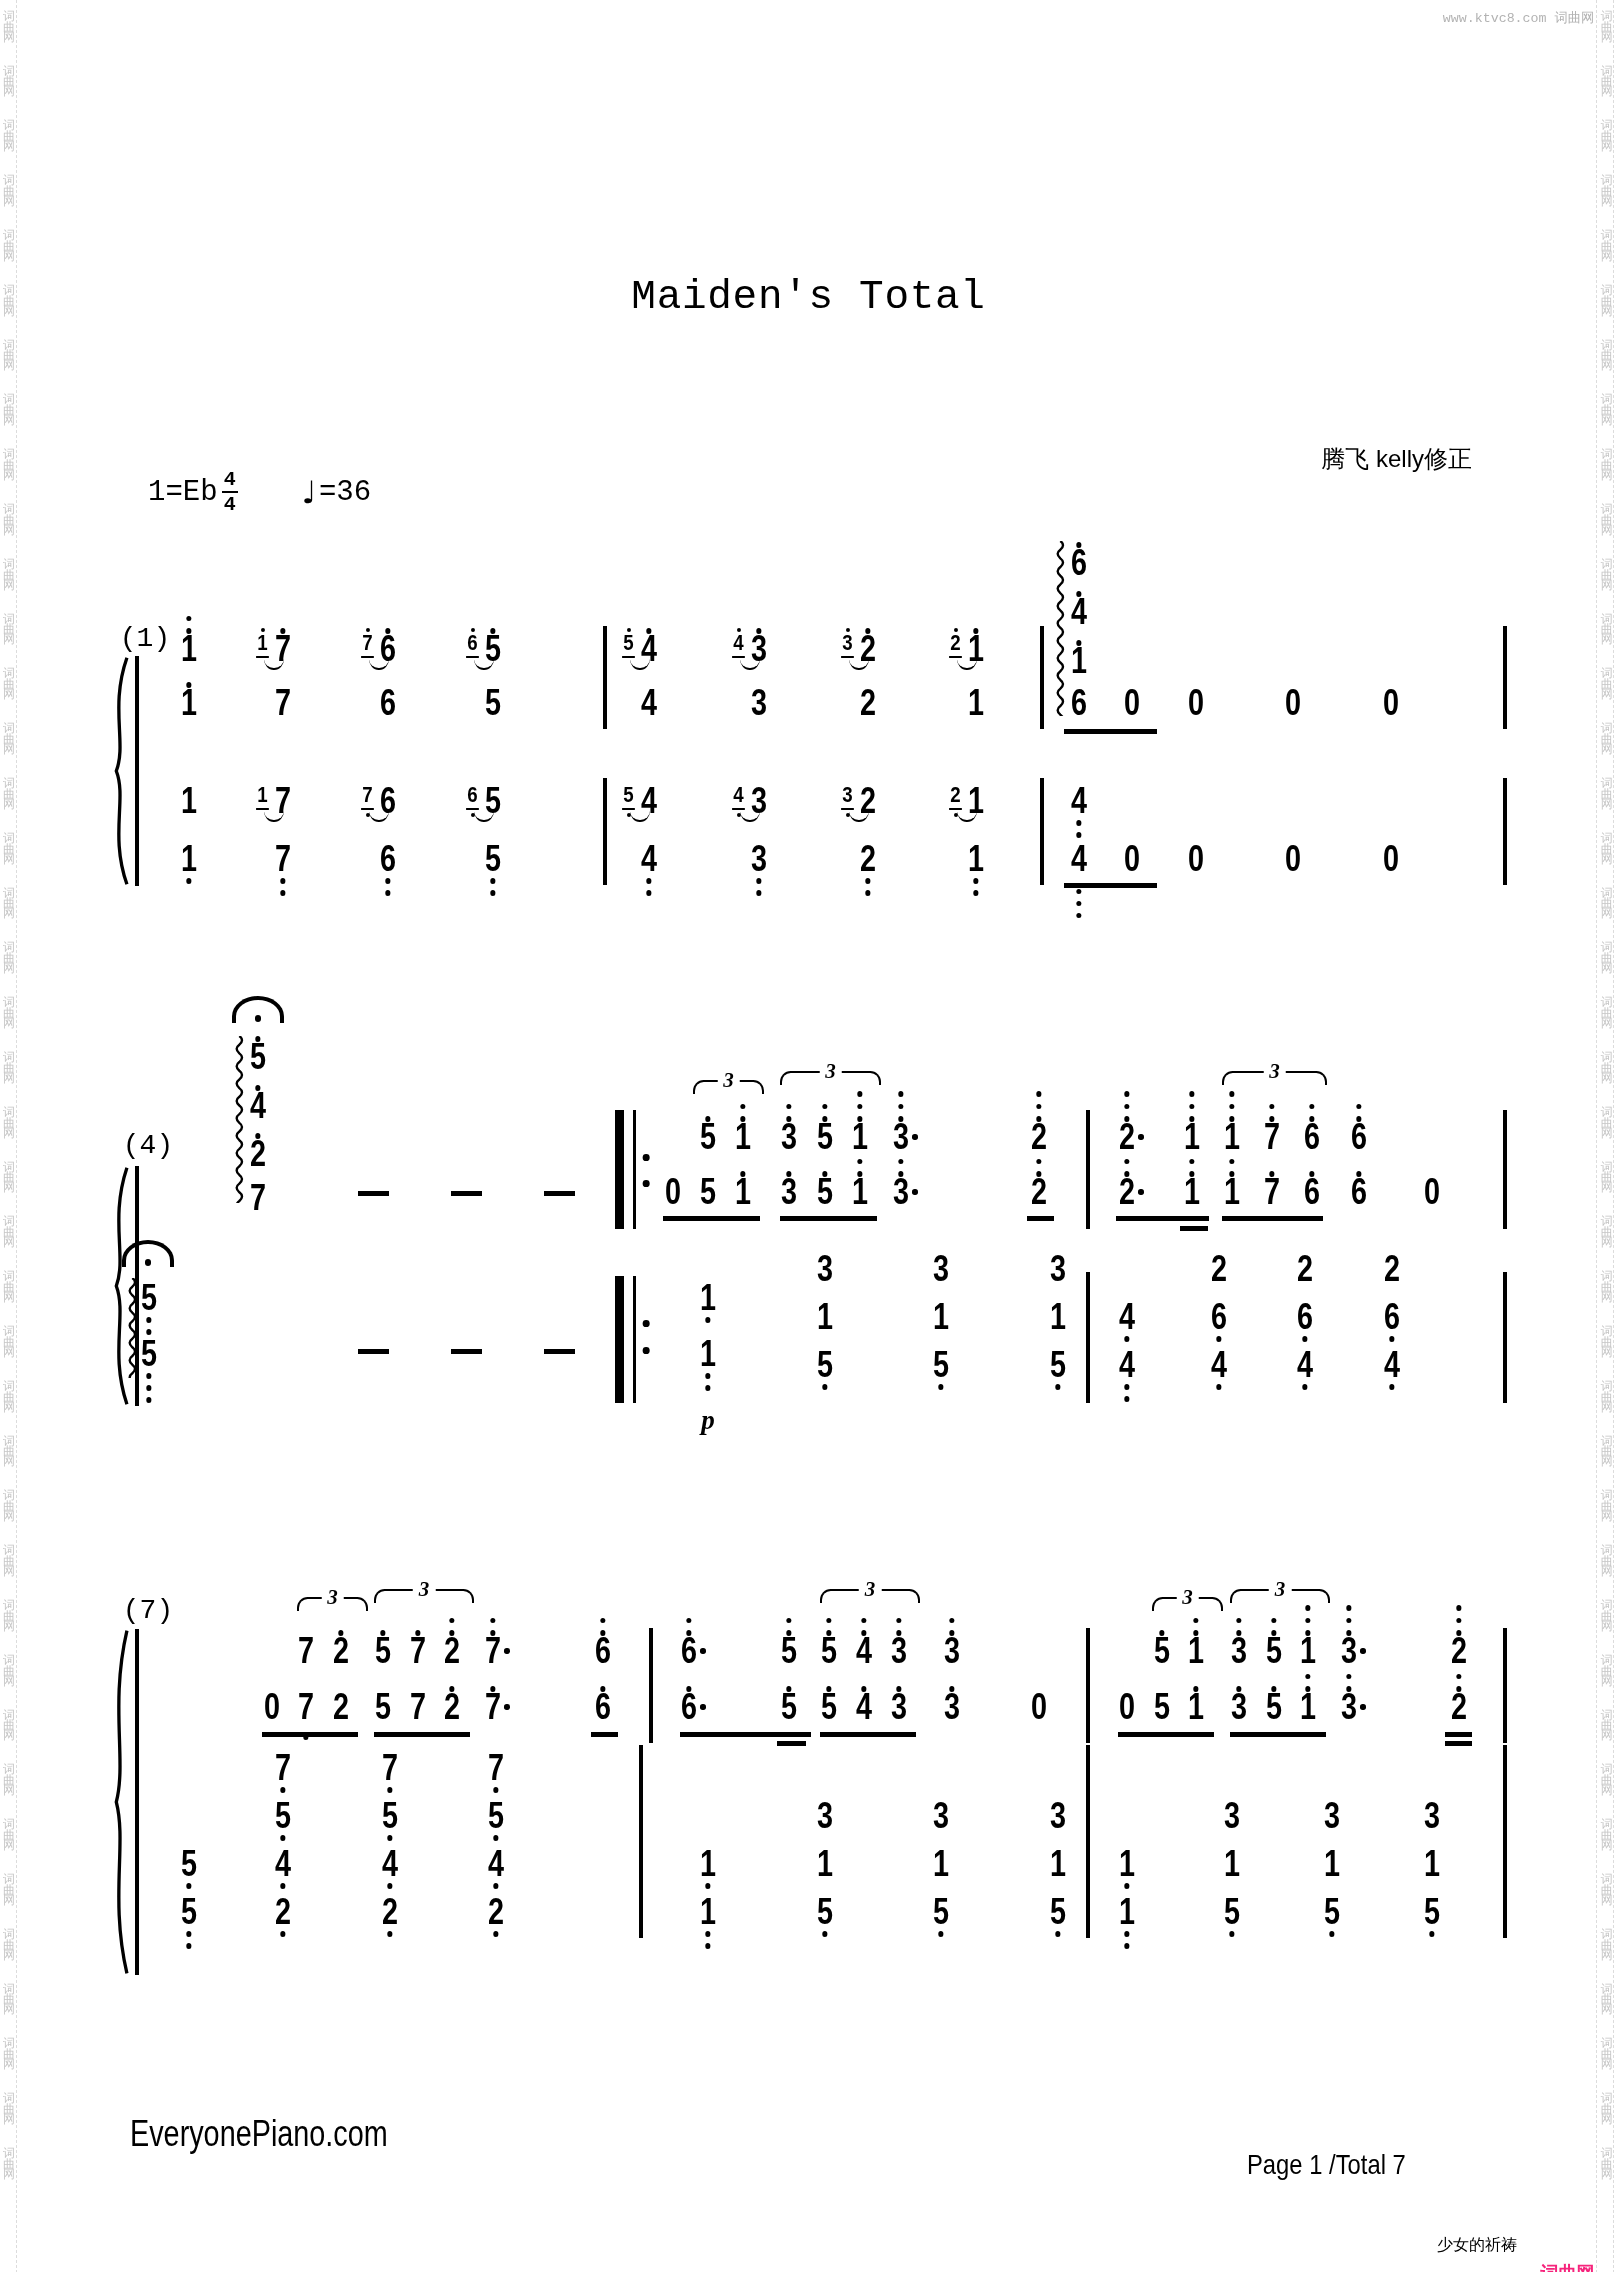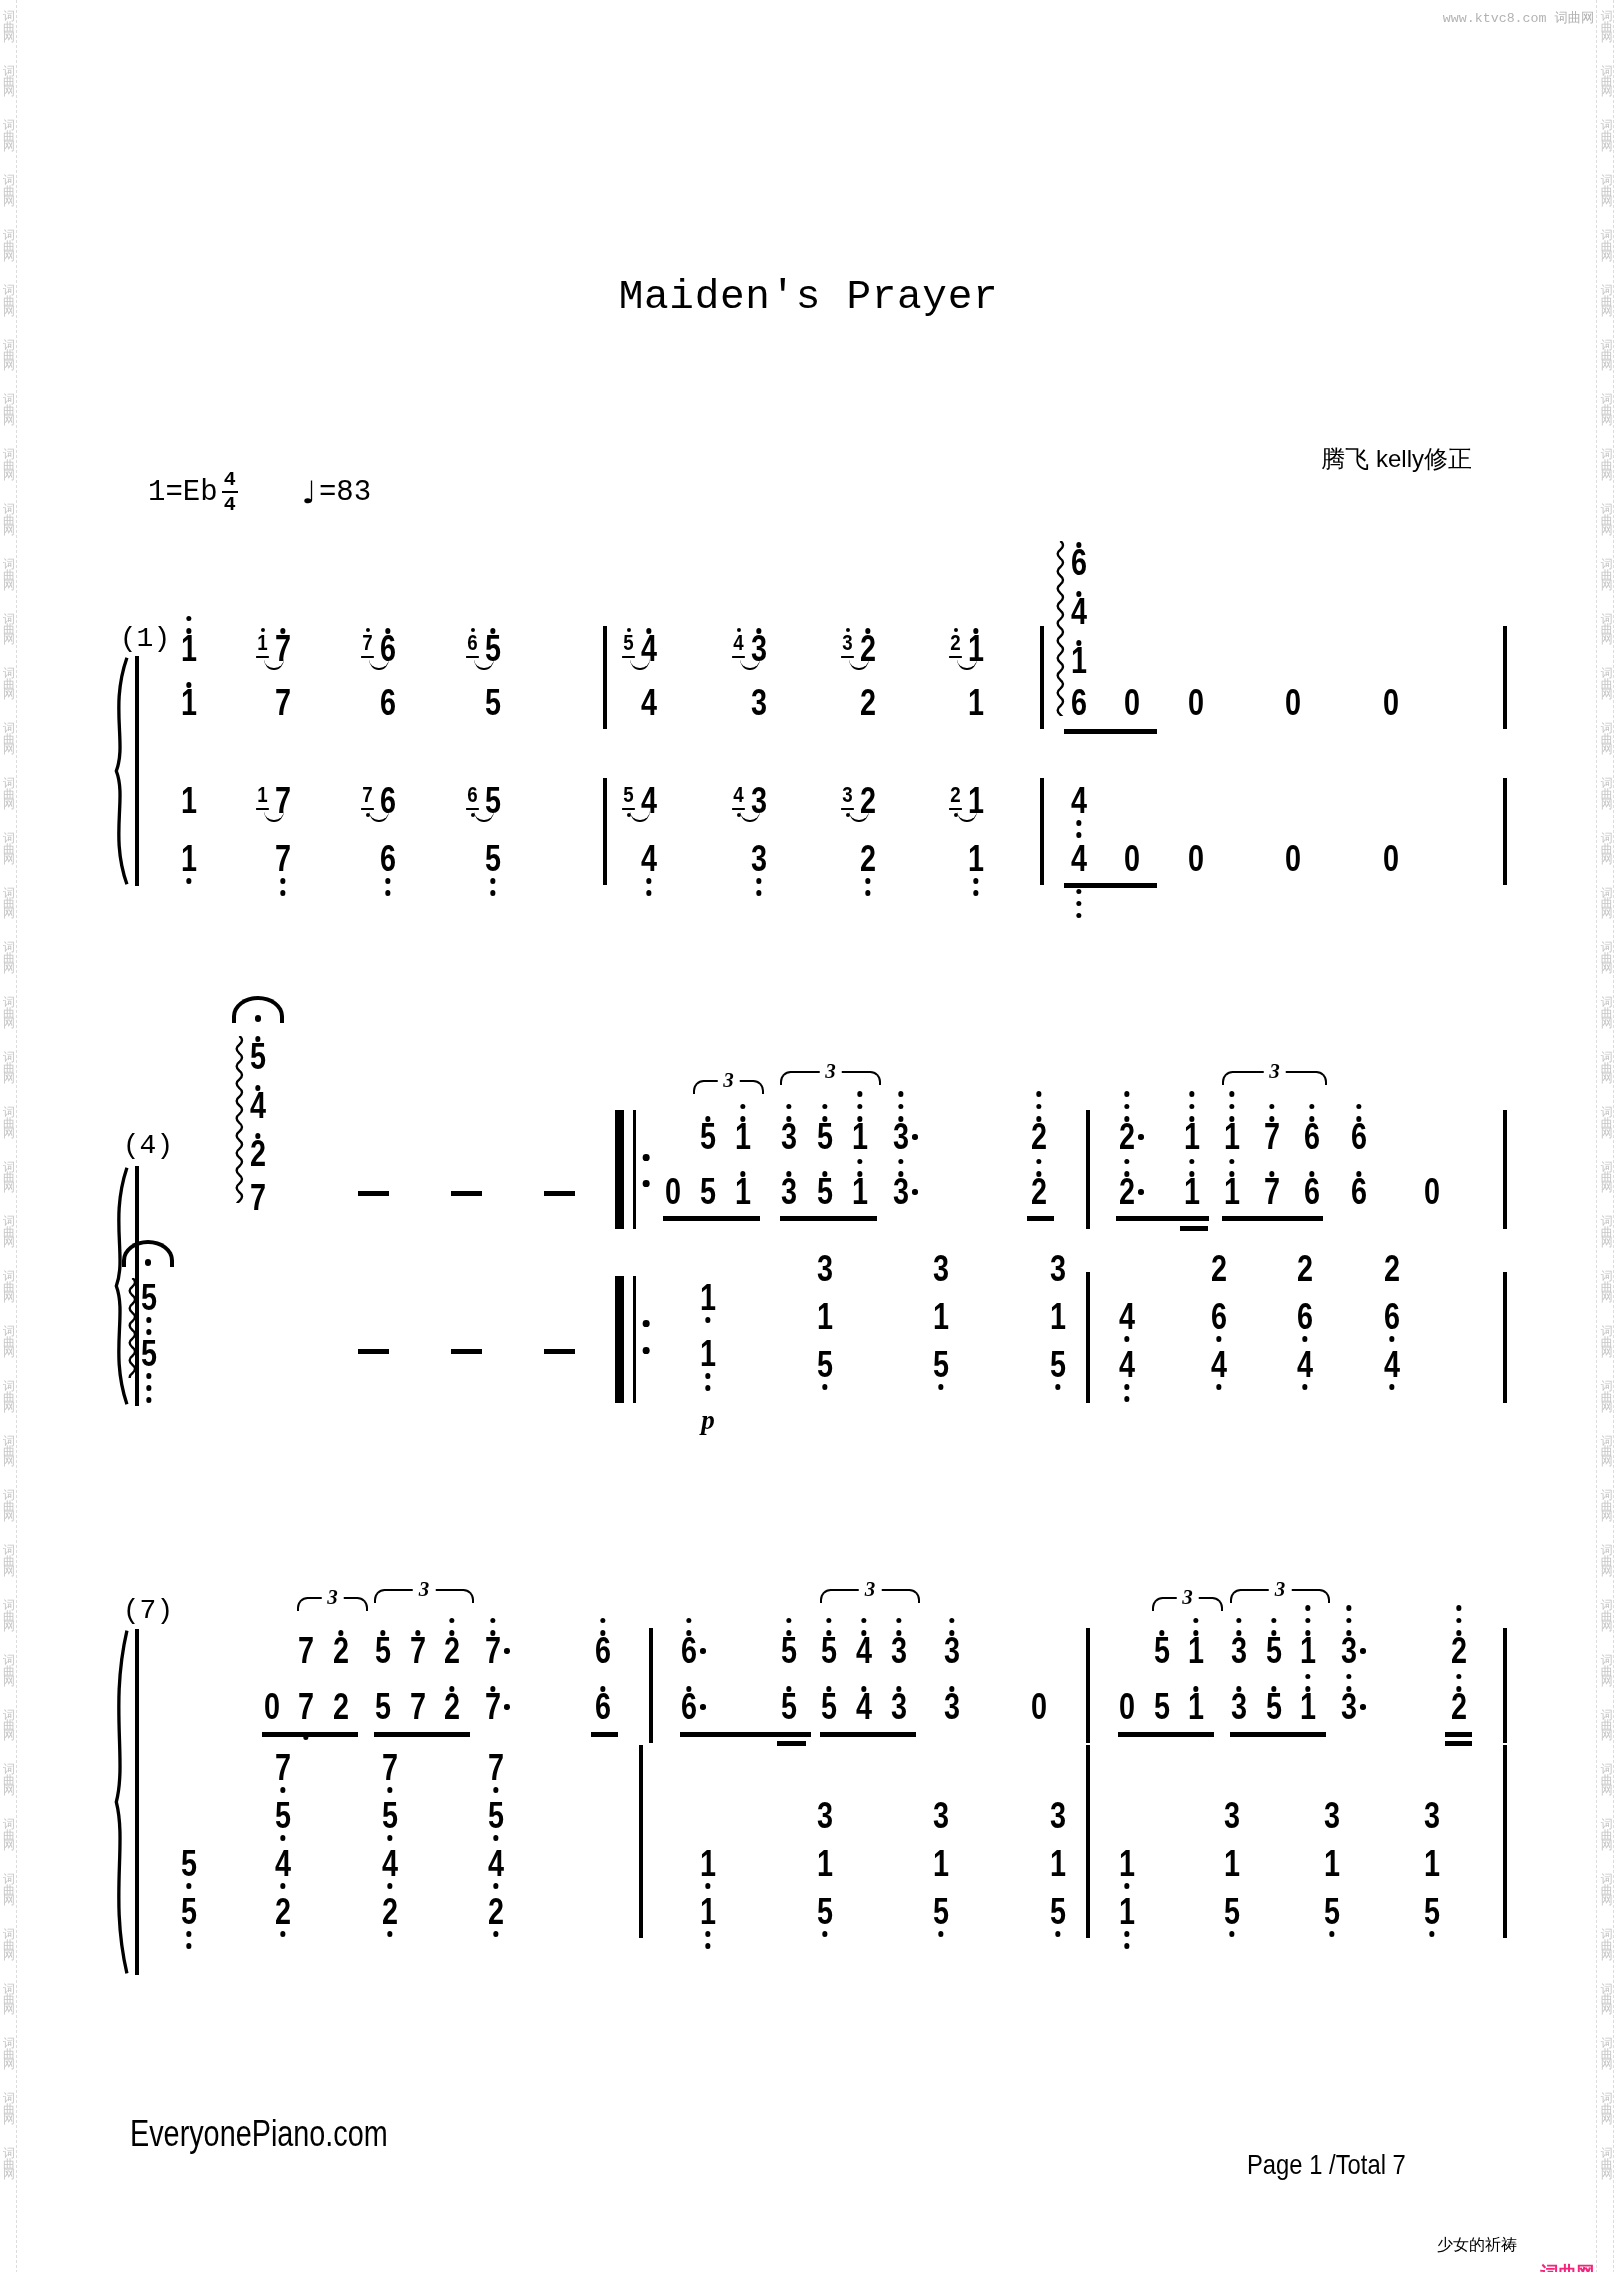--- a/index.html
+++ b/index.html
@@ -68,31 +68,31 @@
 <div class="page">
 
   <div class="wm-col" id="wm-left" style="left:1.3px;">词曲网　词曲网　词曲网　词曲网　词曲网　词曲网　词曲网　词曲网　词曲网　词曲网　词曲网　词曲网　词曲网　词曲网　词曲网　词曲网　词曲网　词曲网　词曲网　词曲网　词曲网　词曲网　词曲网　词曲网　词曲网　词曲网　词曲网　词曲网　词曲网　词曲网　词曲网　词曲网　词曲网　词曲网　词曲网　词曲网　词曲网　词曲网　词曲网　词曲网　</div>
   <div class="dashline" style="left:16px;"></div>
   <div class="dashline" style="left:1596px;"></div>
   <div class="wm-col" id="wm-right" style="left:1599px;">词曲网　词曲网　词曲网　词曲网　词曲网　词曲网　词曲网　词曲网　词曲网　词曲网　词曲网　词曲网　词曲网　词曲网　词曲网　词曲网　词曲网　词曲网　词曲网　词曲网　词曲网　词曲网　词曲网　词曲网　词曲网　词曲网　词曲网　词曲网　词曲网　词曲网　词曲网　词曲网　词曲网　词曲网　词曲网　词曲网　词曲网　词曲网　词曲网　词曲网　</div>
   <div class="dashline" style="left:1613px;"></div>
 
   <div class="url-wm">www.ktvc8.com 词曲网</div>
 
-  <div class="title">Maiden's Prayer</div>
+  <div class="title">Maiden's Total</div>
 
   <div class="keyline">
     <span class="keysig">1=Eb</span>
     <span class="frac">
       <span class="tn">4</span>
       <span class="td">4</span>
     </span>
     <span class="tempo">
       <span class="glyph">♩</span>
-      <span>=83</span>
+      <span>=36</span>
     </span>
   </div>
 
   <div class="credit">腾飞 kelly修正</div>
 
   <div id="score">
       <div class="stext" style="left: 145px; top: 625px; font-size: 28px;">(1)</div>
       <div class="arp" style="left: 107px; top: 656px;"><svg width="22.6" height="230" viewBox="0 0 34 345">
           <path d="M30 2 C 4 75.9 30 131.1 14 172.5 C 30 213.9 4 269.1 30 343" fill="none" stroke="#000" stroke-width="5"></path>
         </svg></div>

